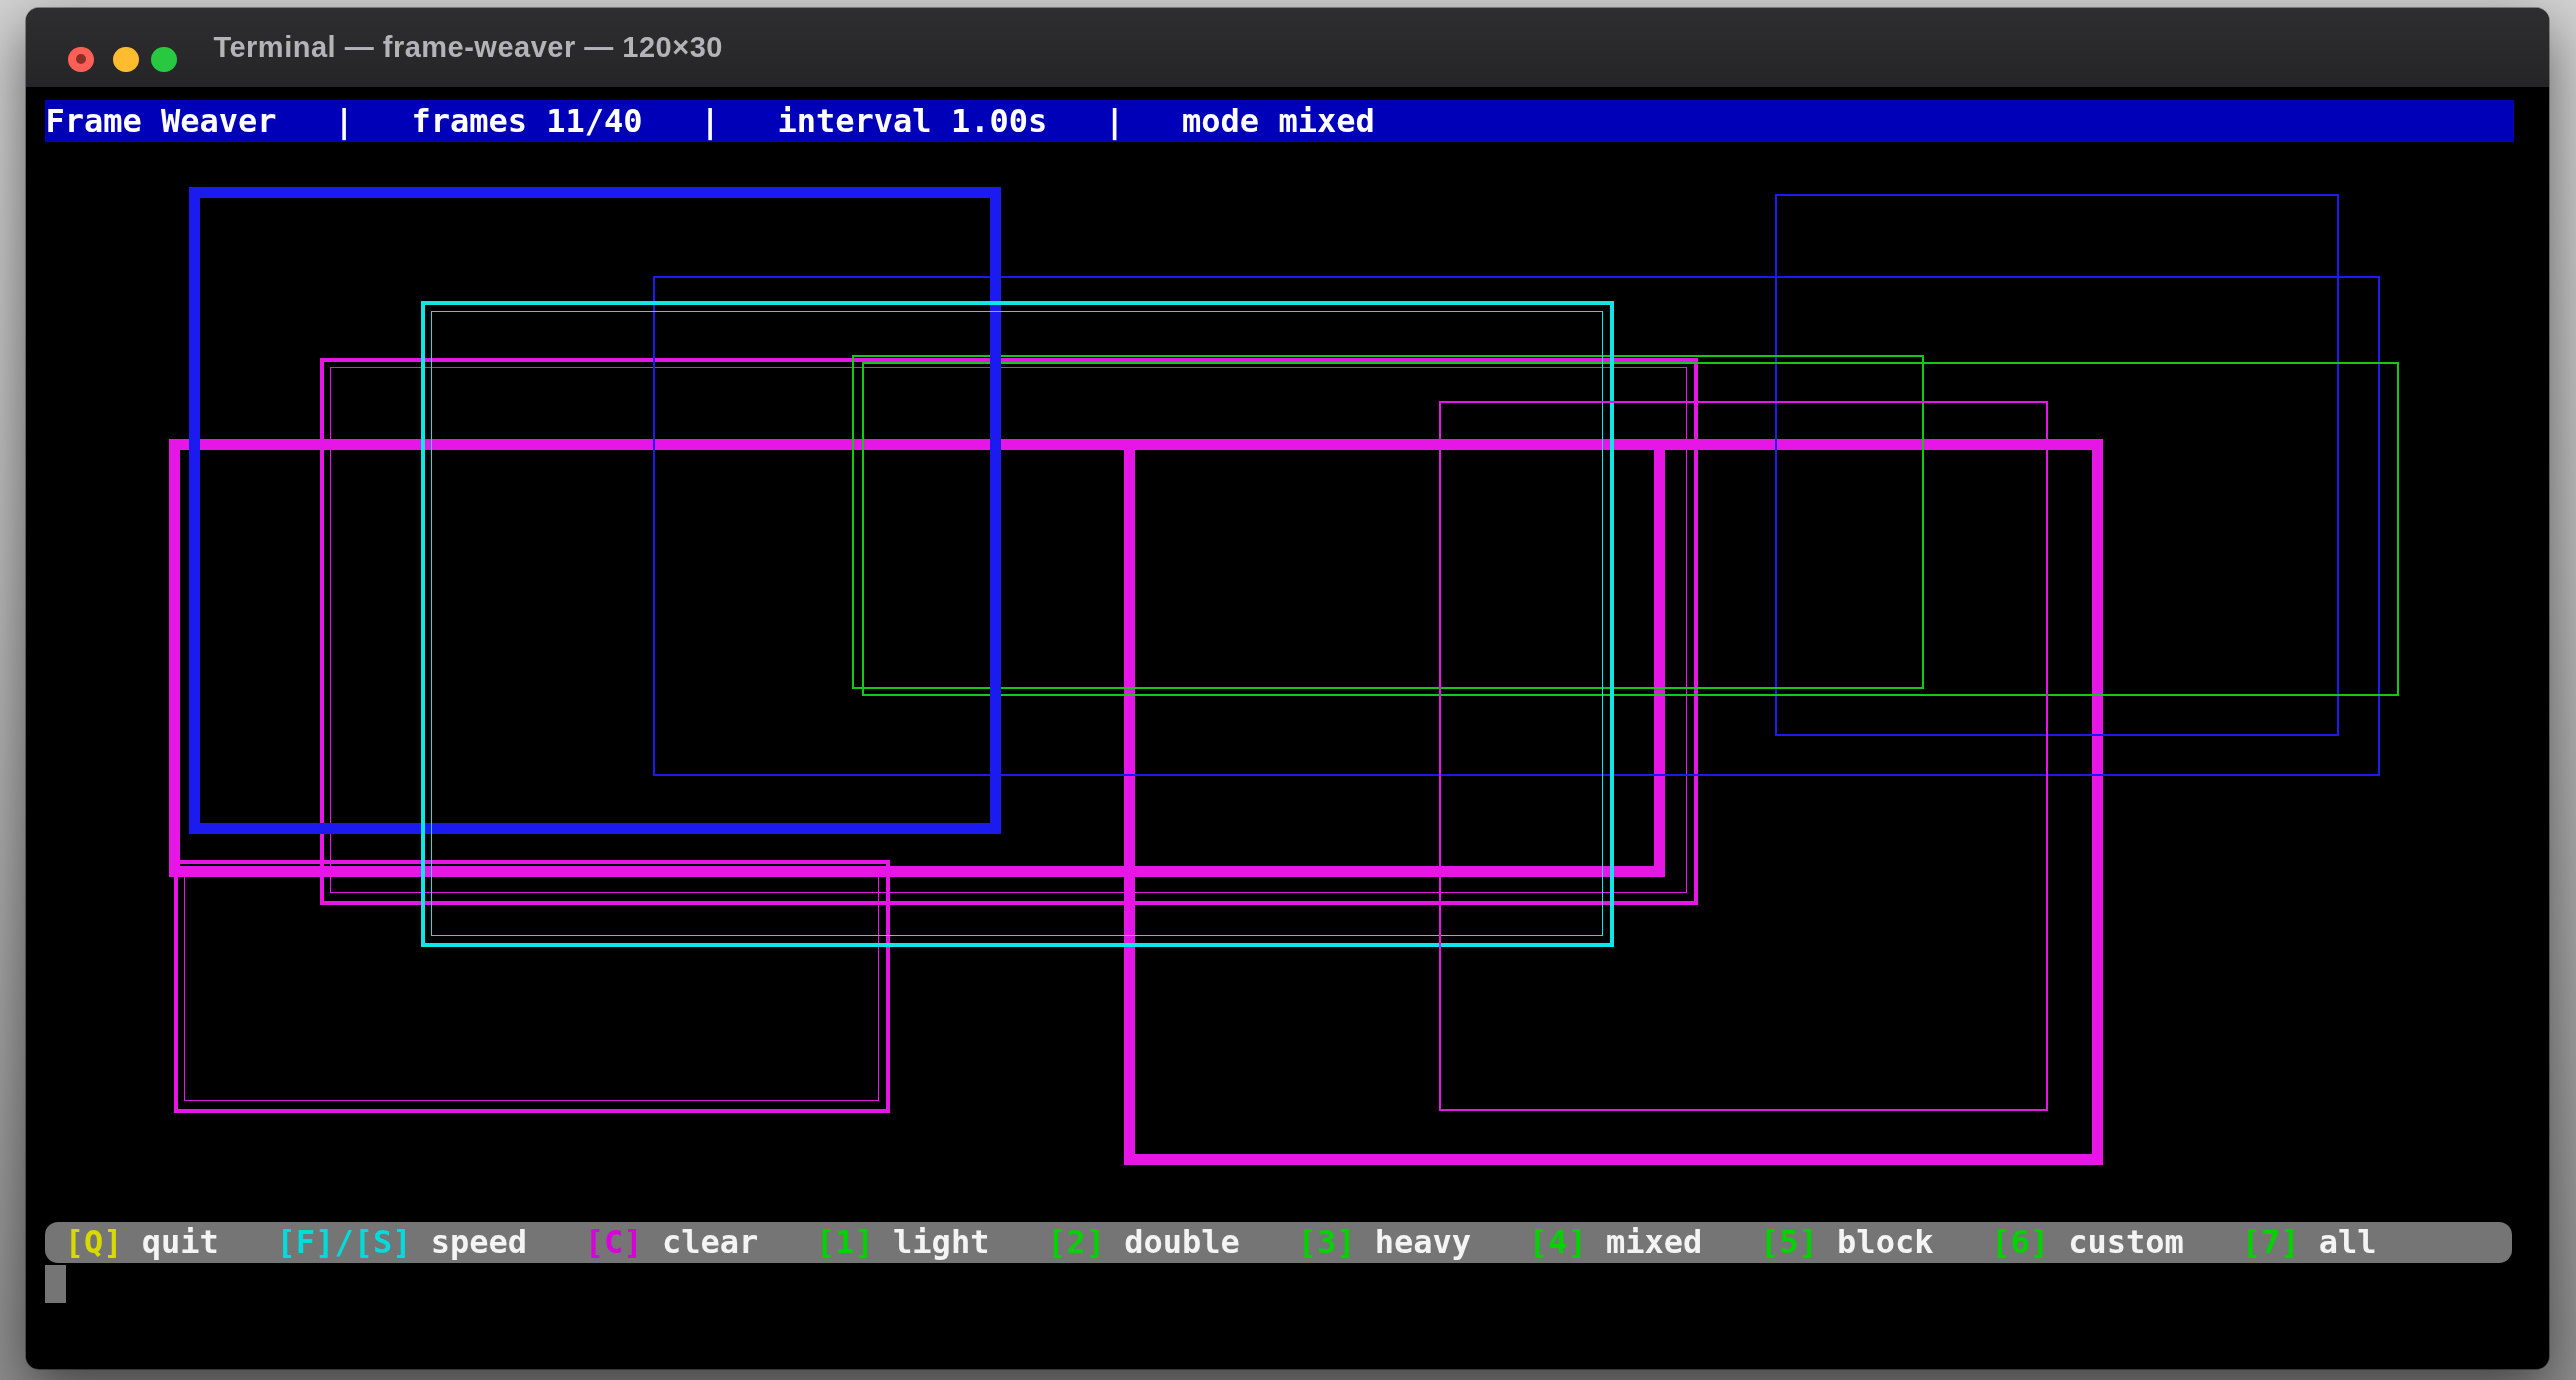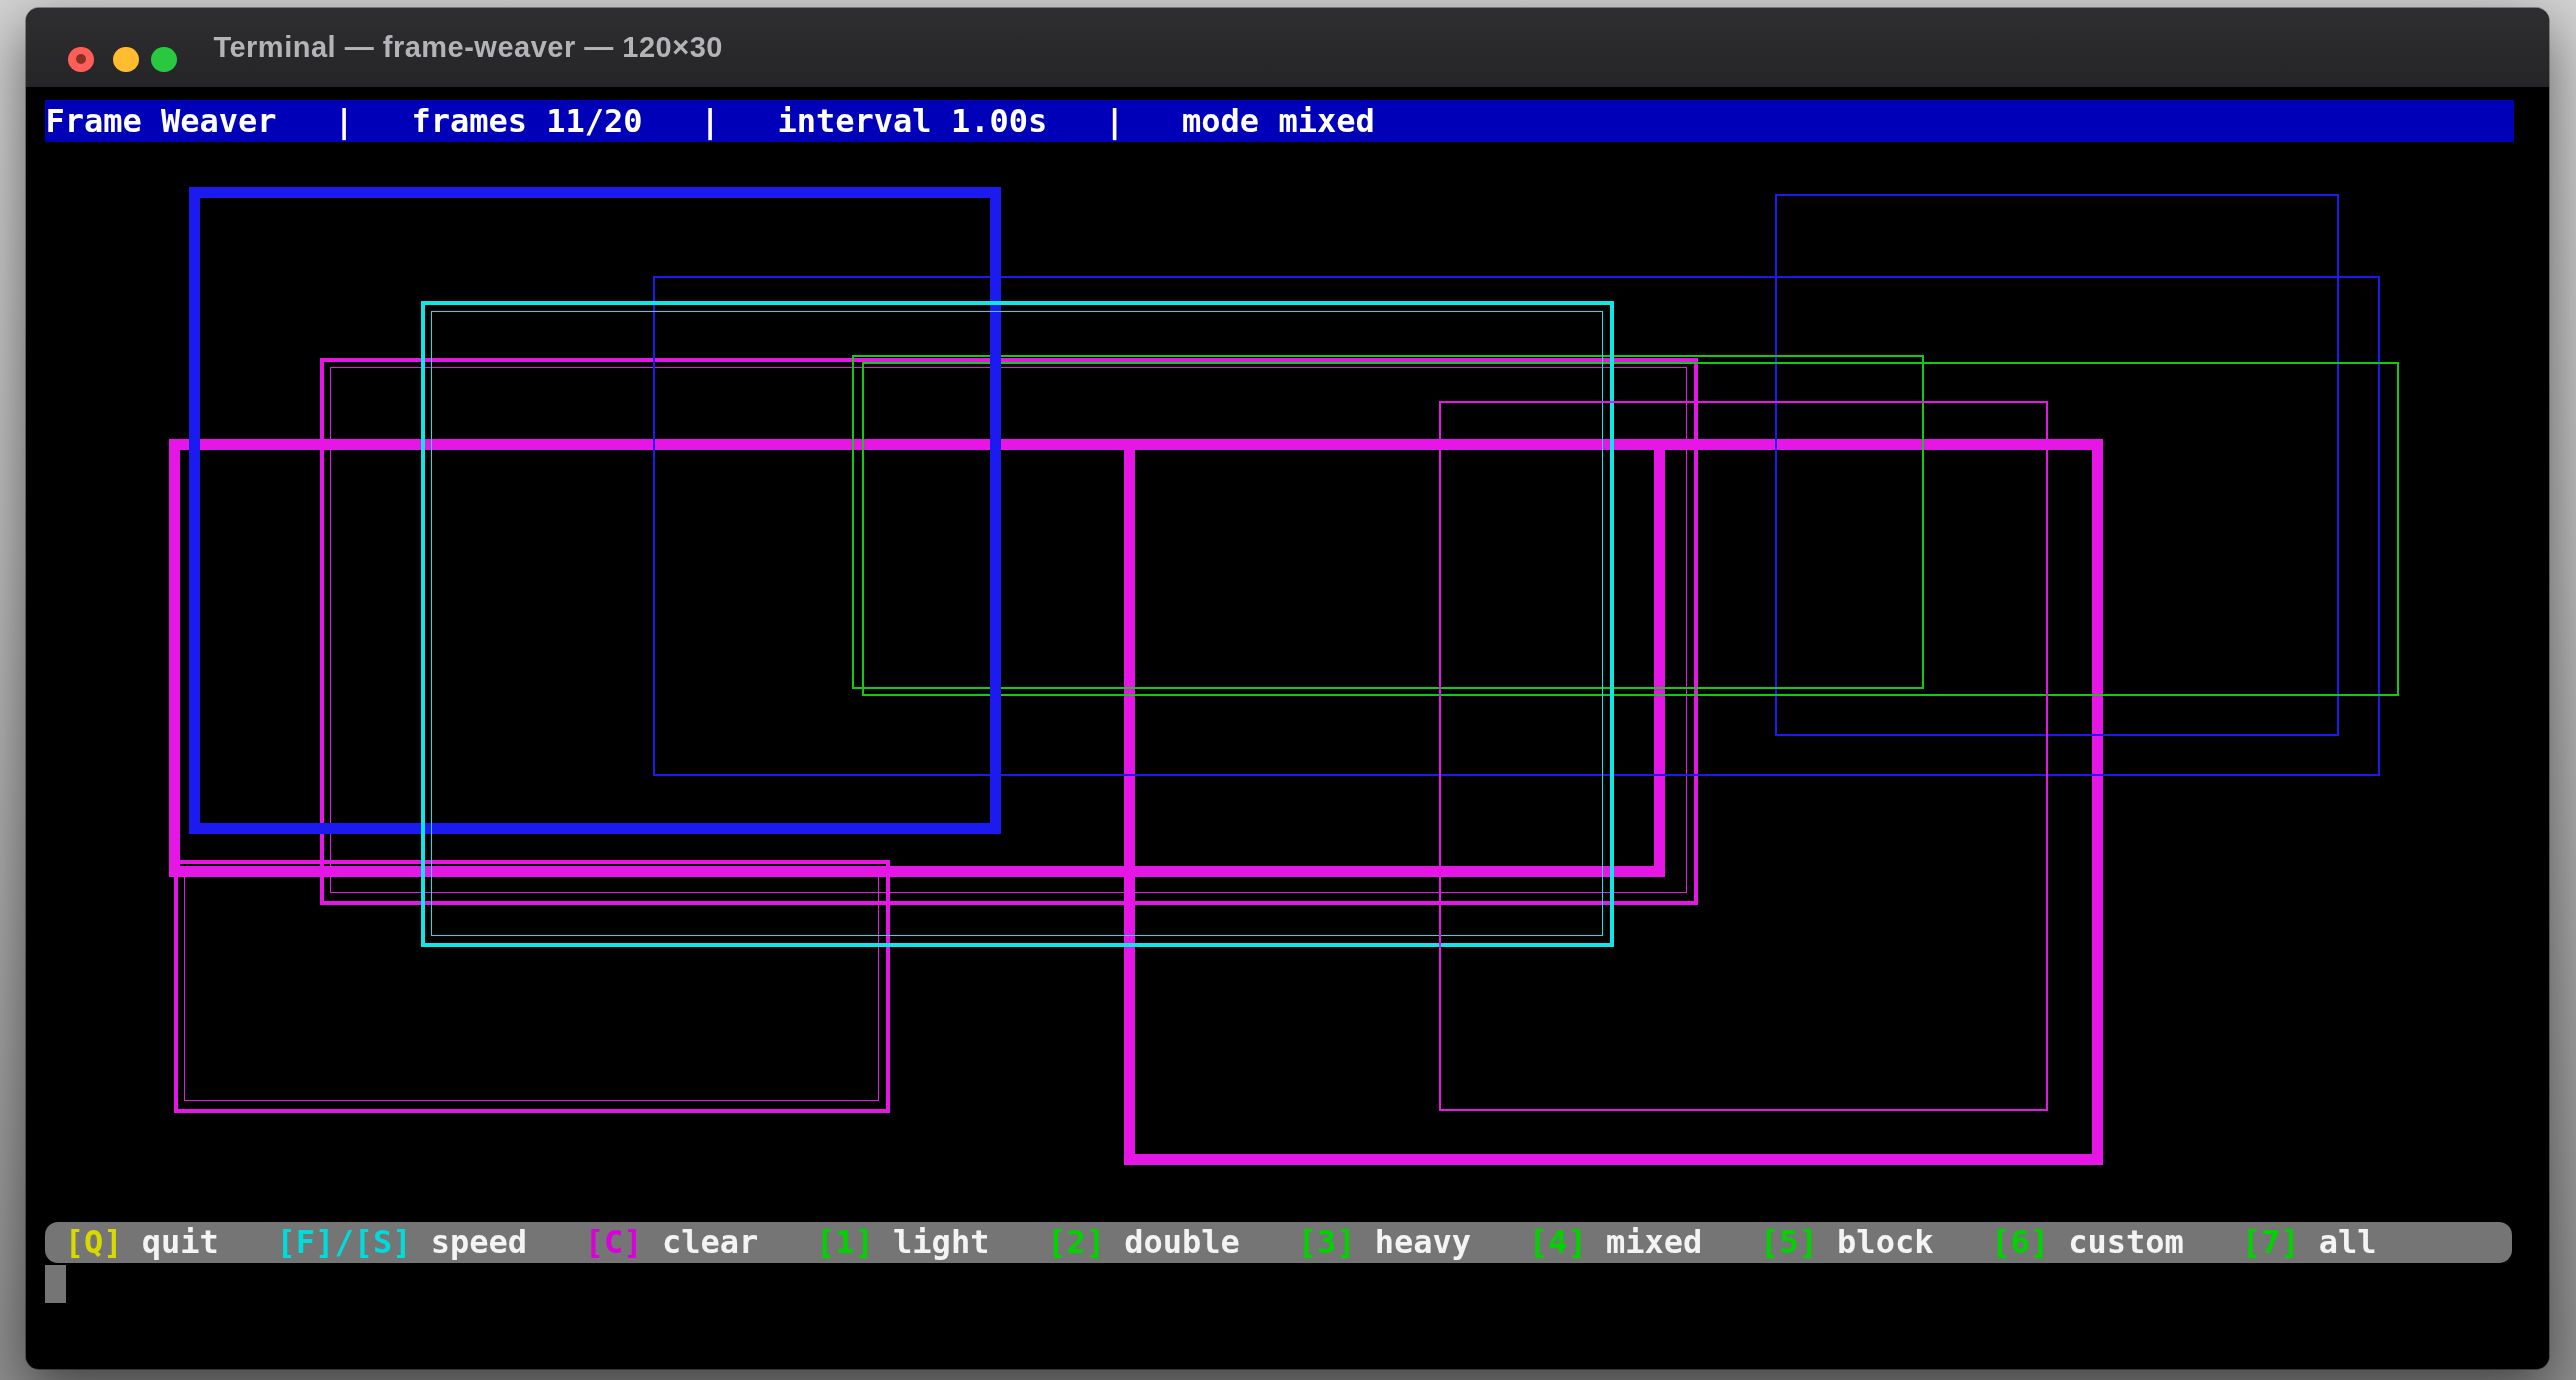--- a/index.html
+++ b/index.html
@@ -59,21 +59,21 @@
 
 <div id="window">
   <div id="titlebar">
     <span class="light" id="light-close"></span>
     <span class="light" id="light-min"></span>
     <span class="light" id="light-zoom"></span>
     <span id="window-title">Terminal — frame-weaver — 120×30</span>
   </div>
 
   <div id="terminal">
-    <div id="headerbar">Frame Weaver   |   frames 11/20   |   interval 1.00s   |   mode mixed</div>
+    <div id="headerbar">Frame Weaver   |   frames 11/40   |   interval 1.00s   |   mode mixed</div>
     <div id="canvas-layer">
         <div class="frame-box" style="left: 143px; top: 351px; width: 1474px; height: 416px; border-width: 11.3px; border-color: rgb(230, 22, 230);"></div>
         <div class="frame-box" style="left: 1098px; top: 351px; width: 957px; height: 704px; border-width: 11.3px; border-color: rgb(230, 22, 230);"></div>
         <div class="frame-box" style="left: 148px; top: 772px; width: 708px; height: 245px; border-width: 4.7px; border-color: rgb(230, 22, 230);"></div>
         <div class="frame-box" style="left: 158px; top: 781px; width: 693px; height: 230px; border-width: 1.9px; border-color: rgb(230, 22, 230);"></div>
         <div class="frame-box" style="left: 294px; top: 270px; width: 1370px; height: 539px; border-width: 4.7px; border-color: rgb(230, 22, 230);"></div>
         <div class="frame-box" style="left: 304px; top: 279px; width: 1355px; height: 524px; border-width: 1.9px; border-color: rgb(230, 22, 230);"></div>
         <div class="frame-box" style="left: 1749px; top: 106px; width: 560px; height: 538px; border-width: 2.8px; border-color: rgb(27, 27, 240);"></div>
         <div class="frame-box" style="left: 627px; top: 188px; width: 1723px; height: 496px; border-width: 2.8px; border-color: rgb(27, 27, 240);"></div>
         <div class="frame-box" style="left: 826px; top: 267px; width: 1068px; height: 330px; border-width: 2.8px; border-color: rgb(22, 200, 22);"></div>

